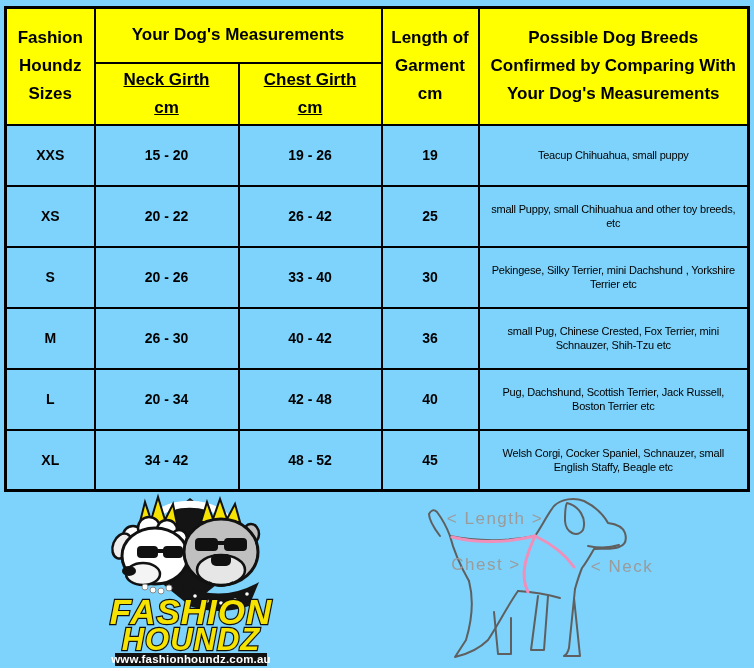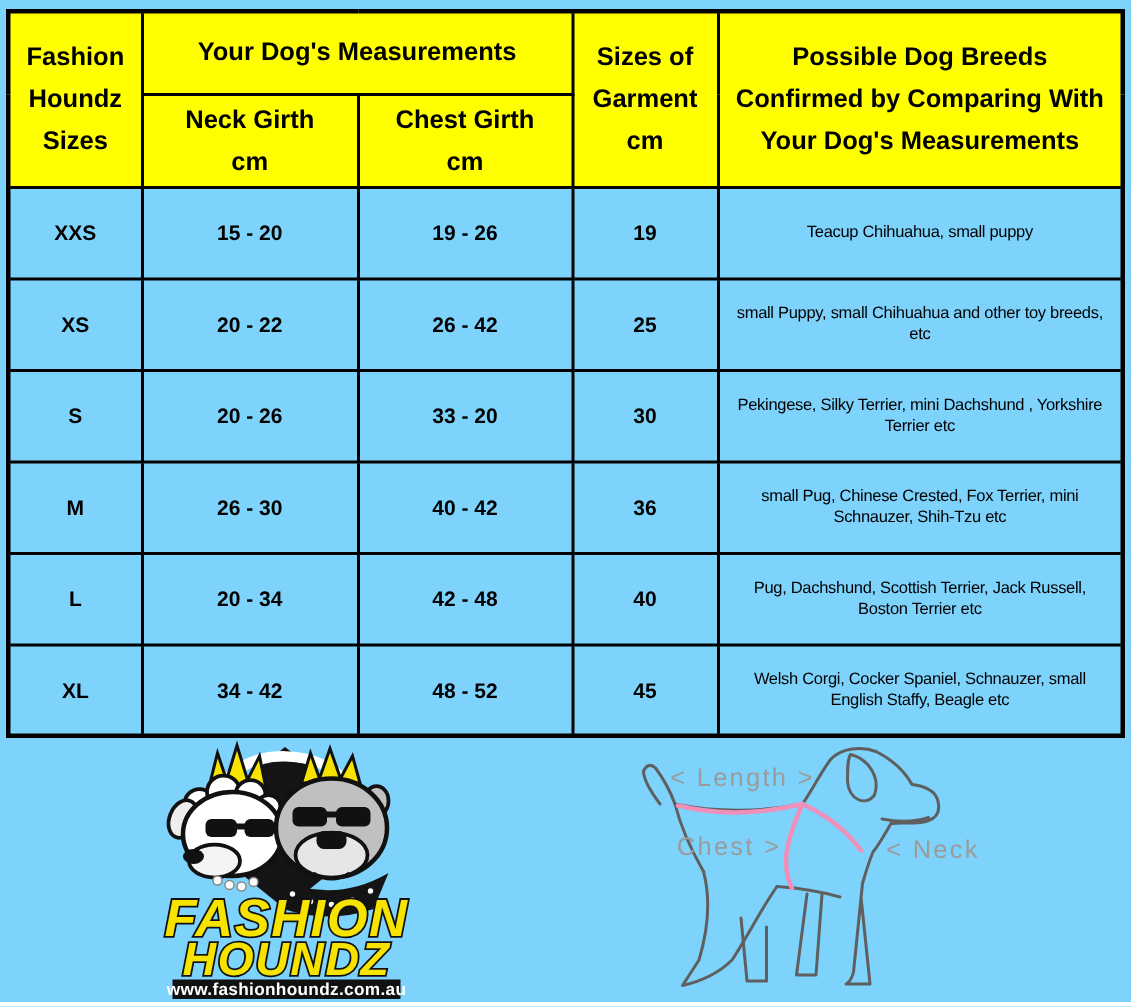--- a/index.html
+++ b/index.html
@@ -30,21 +30,21 @@
     color: #000;
   }
   table.size-chart th {
     background: #ffff00;
     font-weight: bold;
     font-size: 17px;
     line-height: 1.65;
   }
   .pre { white-space: pre-line; }
   tr.hdr-1 { height: 55px; }
-  tr.hdr-2 { height: 57px; }
+  tr.hdr-2 { height: 57px; text-decoration: underline; }
   tr.data-row { height: 61px; }
   td.cell-size, td.cell-neck, td.cell-chest, td.cell-length {
     font-weight: bold;
     font-size: 14px;
   }
   td.cell-breeds {
     font-weight: normal;
     font-size: 11px;
     letter-spacing: -0.2px;
     line-height: 1.3;
@@ -97,21 +97,21 @@
       <col style="width:143px">
       <col style="width:97px">
       <col style="width:270px">
     </colgroup>
     <thead>
       <tr class="hdr-1">
         <th rowspan="2" class="pre">Fashion
 Houndz
 Sizes</th>
         <th colspan="2">Your Dog's Measurements</th>
-        <th rowspan="2" class="pre">Sizes of
+        <th rowspan="2" class="pre">Length of
 Garment
 cm</th>
         <th rowspan="2" class="pre">Possible Dog Breeds
 Confirmed by Comparing With
 Your Dog's Measurements</th>
       </tr>
       <tr class="hdr-2">
         <th class="pre">Neck Girth
 cm</th>
         <th class="pre">Chest Girth
@@ -129,21 +129,21 @@
       <tr class="data-row">
         <td class="cell-size">XS</td>
         <td class="cell-neck">20 - 22</td>
         <td class="cell-chest">26 - 42</td>
         <td class="cell-length">25</td>
         <td class="cell-breeds">small Puppy, small Chihuahua and other toy breeds, etc</td>
       </tr>
       <tr class="data-row">
         <td class="cell-size">S</td>
         <td class="cell-neck">20 - 26</td>
-        <td class="cell-chest">33 - 20</td>
+        <td class="cell-chest">33 - 40</td>
         <td class="cell-length">30</td>
         <td class="cell-breeds">Pekingese, Silky Terrier, mini Dachshund , Yorkshire Terrier etc</td>
       </tr>
       <tr class="data-row">
         <td class="cell-size">M</td>
         <td class="cell-neck">26 - 30</td>
         <td class="cell-chest">40 - 42</td>
         <td class="cell-length">36</td>
         <td class="cell-breeds">small Pug, Chinese Crested, Fox Terrier, mini Schnauzer, Shih-Tzu etc</td>
       </tr>

